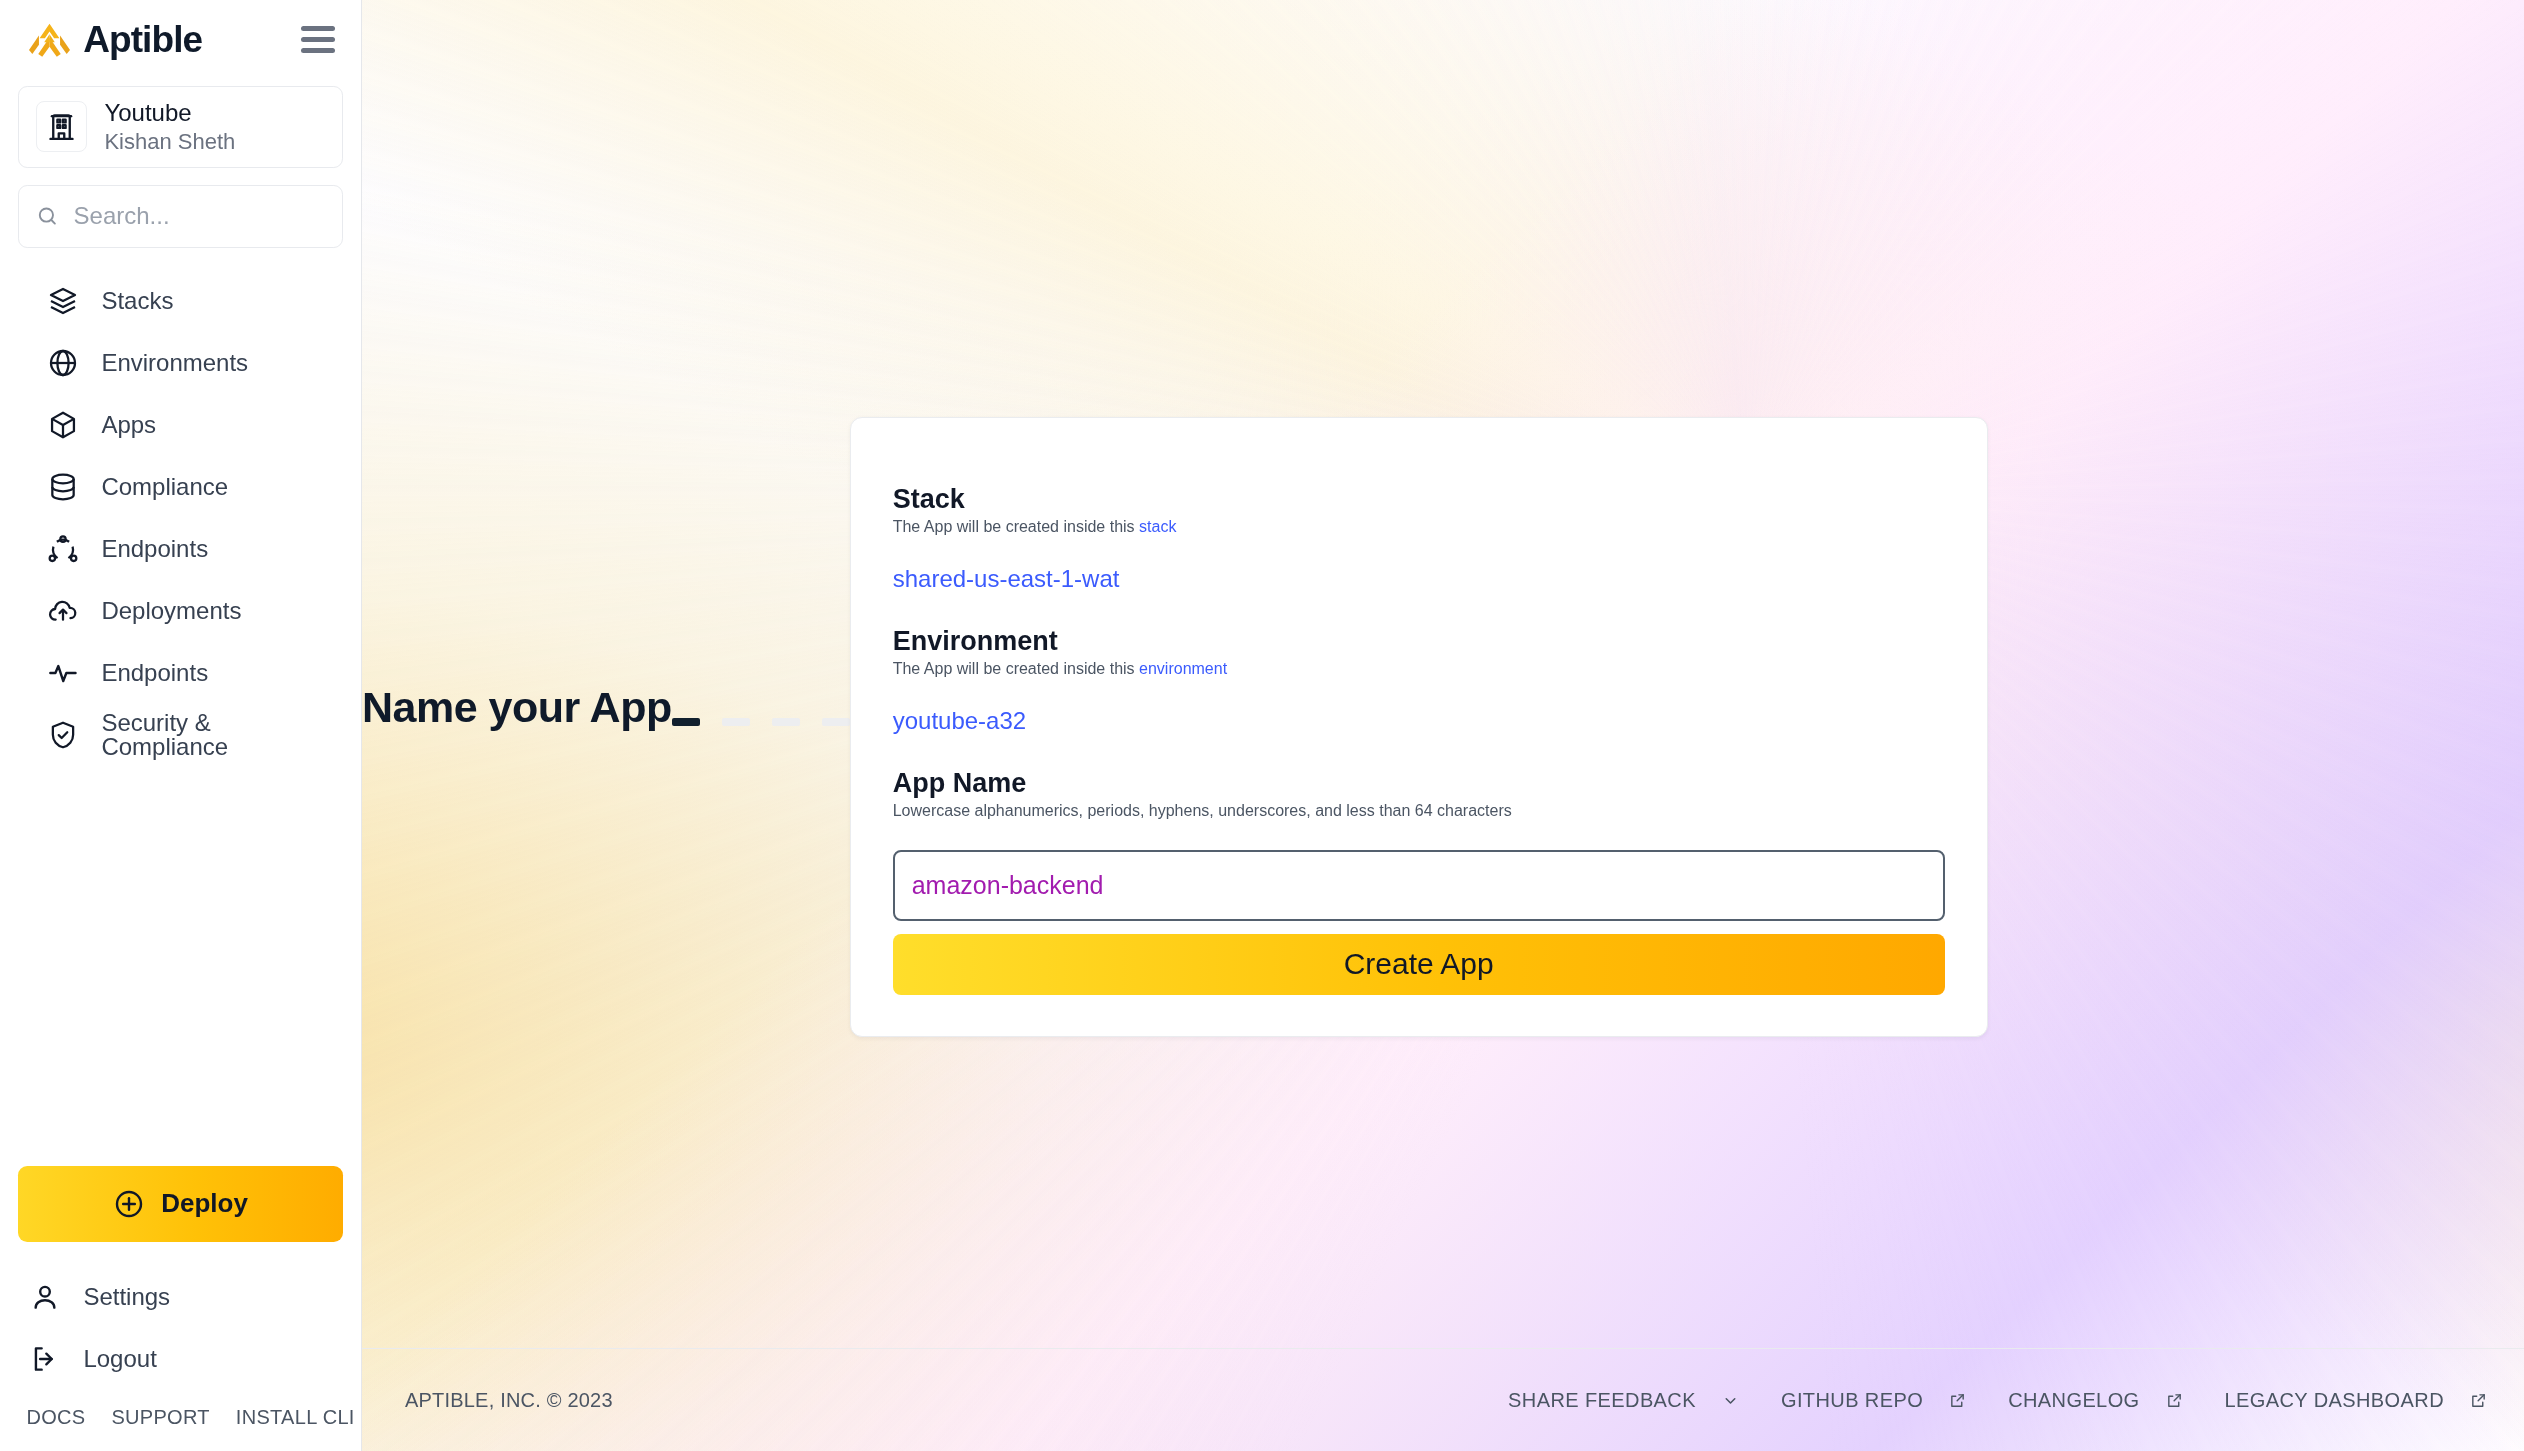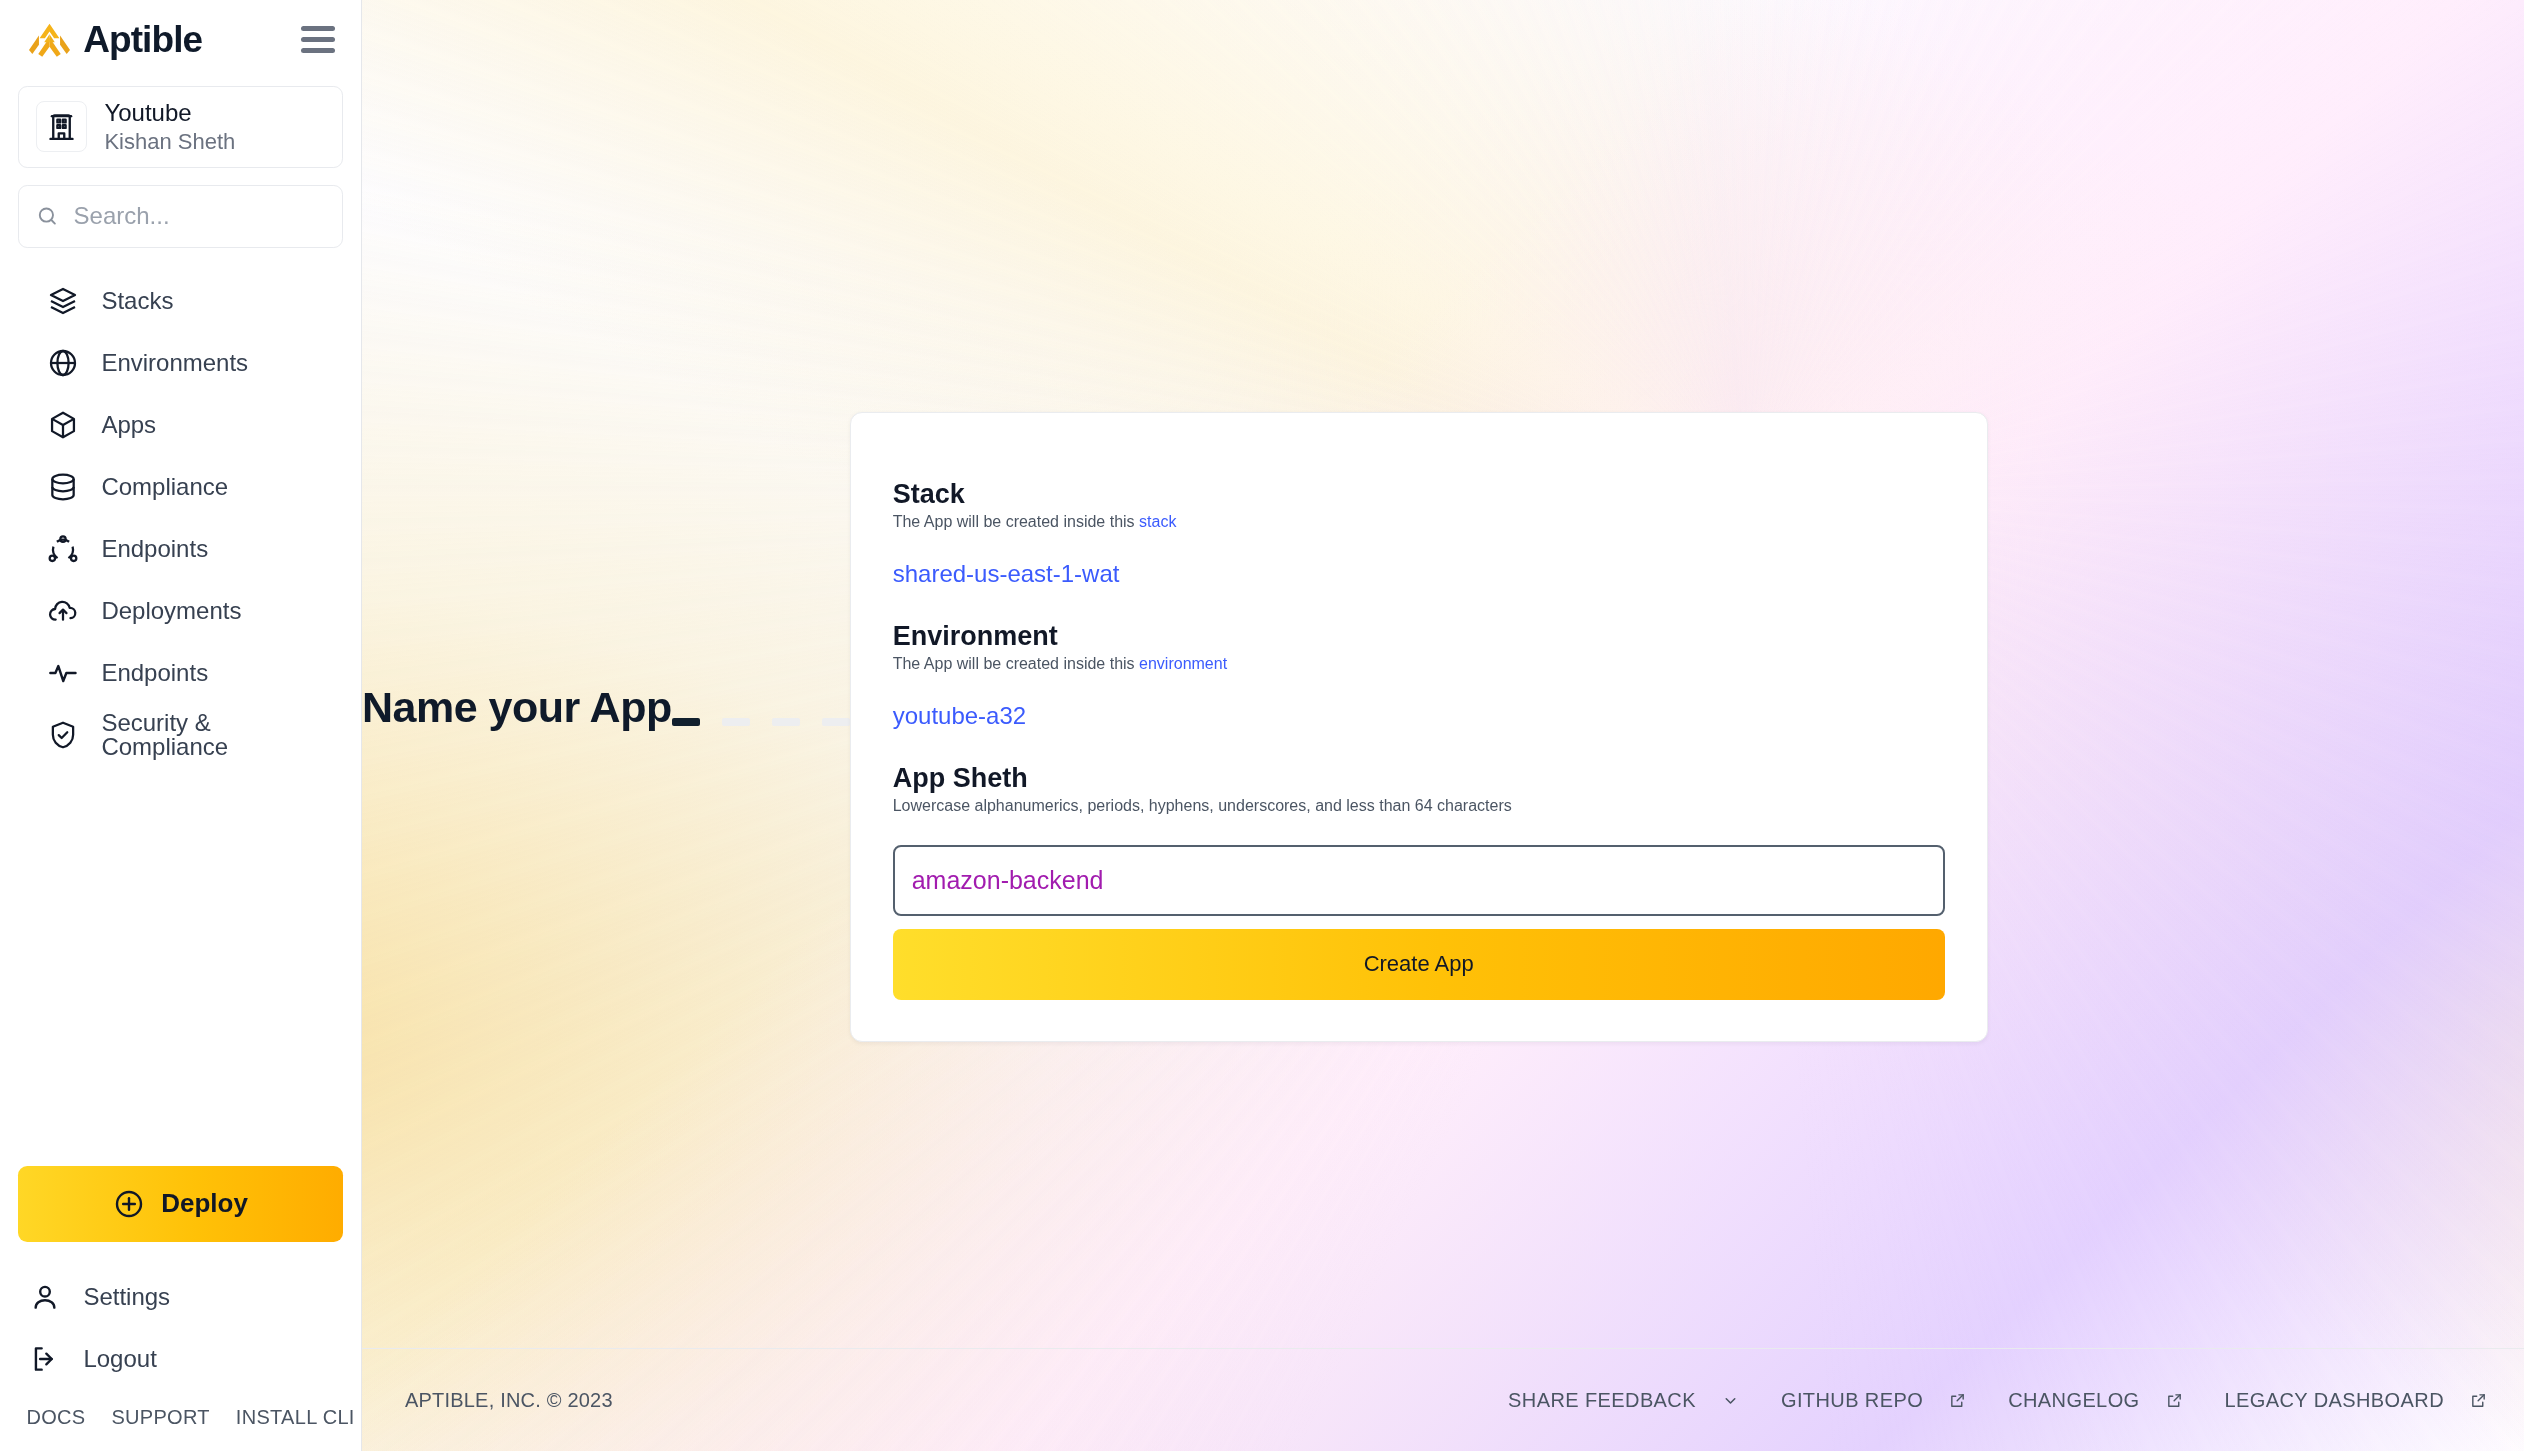--- a/index.html
+++ b/index.html
@@ -165,25 +165,25 @@
   .sec:last-of-type{ margin-bottom:0; }
 
   .name-input{
     margin-top:29px; width:100%; height:71px;
     border:2px solid #54606E; border-radius:8px;
     background:#ffffff; outline:none;
     font-family:"Liberation Sans", sans-serif;
     font-size:25px; color:#a21caf; padding:0 17px;
   }
   .create-btn{
-    margin-top:13px; width:100%; height:71px;
+    margin-top:13px; width:100%; height:61px;
     border:none; border-radius:8px; cursor:pointer;
     background:linear-gradient(90deg,#FFDE2B 0%,#FFC107 52%,#FFA800 100%);
     font-family:"Liberation Sans", sans-serif;
-    font-size:22px; font-weight:400; color:#111827;
+    font-size:30px; font-weight:400; color:#111827;
   }
 
   
   .footer{
     position:relative; z-index:3;
     height:103px; flex:0 0 103px;
     border-top:1.3px solid #E9EBEE;
     background:transparent;
     display:flex; align-items:center; justify-content:space-between;
     padding:0 38px 0 43px;
@@ -408,21 +408,21 @@
           <div class="sec-value">shared-us-east-1-wat</div>
         </div>
 
         <div class="sec">
           <div class="sec-title">Environment</div>
           <div class="sec-sub"><span>The App will be created inside this </span><span class="lnk">environment</span></div>
           <div class="sec-value">youtube-a32</div>
         </div>
 
         <div class="sec">
-          <div class="sec-title">App Sheth</div>
+          <div class="sec-title">App Name</div>
           <div class="sec-sub">Lowercase alphanumerics, periods, hyphens, underscores, and less than 64 characters</div>
           <input class="name-input" type="text" value="amazon-backend" style="">
           <button class="create-btn">Create App</button>
         </div>
 
       </section>
     </div>
 
     <footer class="footer">
       <span class="copy">APTIBLE, INC. © 2023</span>

